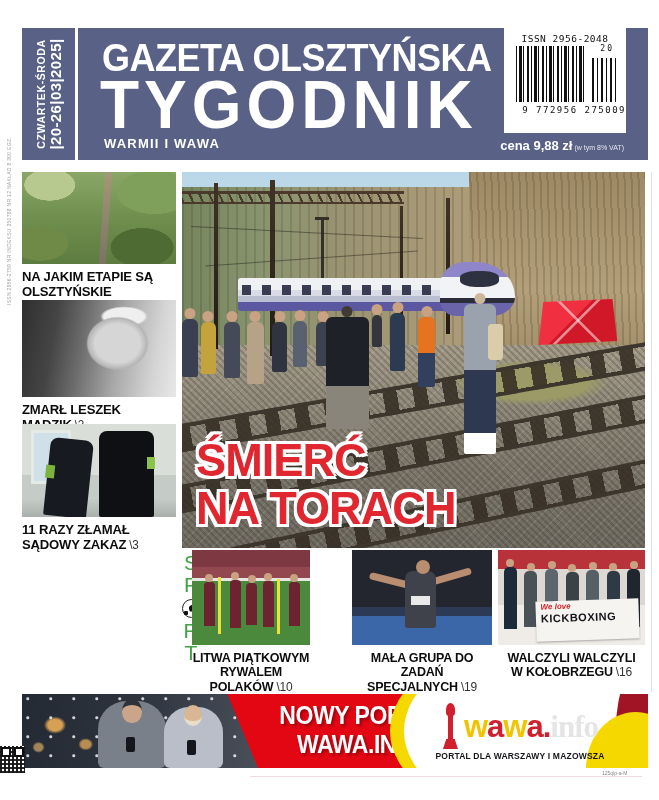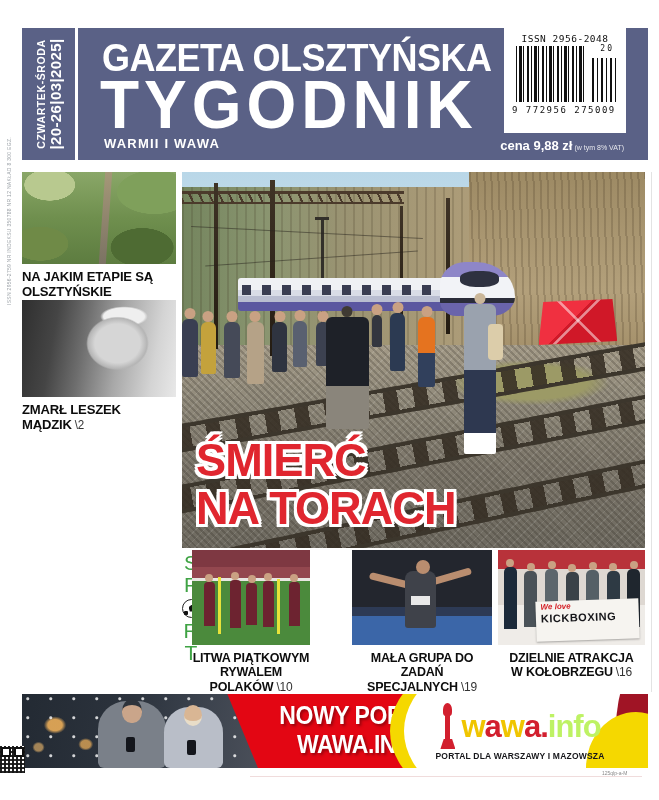--- a/index.html
+++ b/index.html
@@ -23,21 +23,21 @@
   .flag-region{position:absolute;left:26px;bottom:9px;font-size:13px;font-weight:700;color:#fff;letter-spacing:1.2px;}
 
   .barcode-box{position:absolute;right:22px;top:0;width:122px;height:105px;background:#fff;padding-top:5px;}
   .issn{font-family:"DejaVu Sans Mono",monospace;font-size:9.5px;letter-spacing:.5px;color:#111;text-align:center;}
   .bars-row{position:relative;height:58px;margin:2px 8px 0 12px;}
   .bars-main{position:absolute;left:0;top:0;width:70px;height:56px;
      background:repeating-linear-gradient(90deg,#111 0 1px,#fff 1px 3px,#111 3px 6px,#fff 6px 7px,#111 7px 8px,#fff 8px 11px,#111 11px 13px,#fff 13px 15px);}
   .bars-addon{position:absolute;right:2px;bottom:2px;width:24px;height:44px;
      background:repeating-linear-gradient(90deg,#111 0 2px,#fff 2px 5px,#111 5px 6px,#fff 6px 9px);}
   .addon-label{position:absolute;right:4px;top:-2px;font-family:"DejaVu Sans Mono",monospace;font-size:8px;letter-spacing:2px;}
-  .barcode-num{font-family:"DejaVu Sans Mono",monospace;font-size:9px;letter-spacing:1.5px;padding-left:8px;margin-top:1px;}
+  .barcode-num{font-family:"DejaVu Sans Mono",monospace;font-size:9px;letter-spacing:1.5px;padding-left:8px;margin-top:1px;text-align:right;}
   .price-line{position:absolute;right:24px;bottom:7px;color:#fff;font-size:13px;font-weight:700;white-space:nowrap;}
   .price-vat{font-size:7px;font-weight:400;opacity:.85;margin-left:2px;}
   .edge-note{position:absolute;left:6px;top:305px;transform:rotate(-90deg);transform-origin:left top;
      font-size:5px;color:#9aa0a6;white-space:nowrap;letter-spacing:.3px;}
 
   
   .side-item{position:absolute;left:22px;width:154px;cursor:pointer;}
   .art{position:relative;width:154px;overflow:hidden;}
   .hl{margin-top:5px;font-size:13.5px;font-weight:700;line-height:1.12;letter-spacing:-.2px;
       color:#0d0d0d;white-space:pre-line;transform:scaleX(.97);transform-origin:left top;}
@@ -205,21 +205,21 @@
   .logo-white{position:absolute;right:6px;top:-45px;width:238px;height:164px;border-radius:50%;background:#fff;}
   .edge-darkred{position:absolute;right:-30px;top:-34px;width:62px;height:136px;border-radius:50%;background:#a01425;}
   .edge-yellow2{position:absolute;right:-38px;bottom:-56px;width:100px;height:112px;border-radius:50%;background:#f5d800;}
   .logo-inner{position:absolute;right:30px;top:9px;width:196px;text-align:center;}
   .monument{display:inline-block;vertical-align:middle;position:relative;width:17px;height:46px;margin-right:5px;}
   .mn-top{position:absolute;left:4px;top:0;width:9px;height:13px;background:#d21f2e;border-radius:50% 50% 30% 30%;}
   .monument::before{content:'';position:absolute;left:6px;top:12px;width:5px;height:24px;background:#d21f2e;}
   .monument::after{content:'';position:absolute;left:1px;bottom:0;width:15px;height:10px;background:#d21f2e;
      clip-path:polygon(22% 0,78% 0,100% 100%,0 100%);}
   .logo-word{display:inline-block;vertical-align:middle;font-size:31px;font-weight:700;letter-spacing:-1px;line-height:1;}
-  .lw{color:#f0c500;} .la{color:#d21f2e;} .ldot{color:#d21f2e;} .linfo{color:#bef264;}
+  .lw{color:#f0c500;} .la{color:#d21f2e;} .ldot{color:#d21f2e;} .linfo{color:#e5e5e5;font-family:Liberation Serif, serif;}
   .logo-tag{font-size:8.5px;font-weight:700;color:#16161a;letter-spacing:.2px;margin-top:2px;}
   .qr{position:absolute;left:0;top:746px;width:25px;height:27px;background:
      repeating-linear-gradient(0deg,rgba(20,20,20,.9) 0 2px,transparent 2px 4px),
      repeating-linear-gradient(90deg,#222 0 2px,#fff 2px 4px);}
   .qr::before{content:'';position:absolute;left:1px;top:1px;width:6px;height:6px;border:2px solid #111;background:#fff;}
   .qr::after{content:'';position:absolute;right:1px;top:1px;width:6px;height:6px;border:2px solid #111;background:#fff;}
   .print-code{position:absolute;left:602px;top:770px;font-size:5px;color:#8a8a8a;}
   .right-rule{position:absolute;left:651px;top:172px;width:1px;height:520px;background:#e3e3e3;}
   .under-line{position:absolute;left:250px;top:776px;width:392px;height:1px;background:#f0dcdc;}
 </style>
@@ -266,20 +266,29 @@
   </div>
 
   <div class="side-item" style="top:300px;" data-interactable="true">
     <div class="art art-portrait" data-interactable="false">
       <i class="hair-blob" data-interactable="false"></i>
       <i class="head-blob" data-interactable="false"></i>
     </div>
     <div class="hl" data-interactable="false"><span data-interactable="false">ZMARŁ LESZEK MĄDZIK</span><span class="ref" data-interactable="false">\2</span></div>
   </div>
 
+  <div class="side-item" style="top:424px;" data-interactable="true">
+    <div class="art art-arrest" data-interactable="false">
+      <i class="win" data-interactable="false"></i>
+      <i class="fig fig-a" data-interactable="false"></i>
+      <i class="fig fig-b" data-interactable="false"></i>
+    </div>
+    <div class="hl" data-interactable="false"><span data-interactable="false">11 RAZY ZŁAMAŁ
+SĄDOWY ZAKAZ</span><span class="ref" data-interactable="false">\3</span></div>
+  </div>
 
 
   <div class="main-photo" data-interactable="true">
     <i class="mp-sky" data-interactable="false"></i>
     <i class="mp-trees" data-interactable="false"></i>
     <i class="mp-trees-right" data-interactable="false"></i>
     <i class="mp-ground" data-interactable="false"></i>
     <i class="mp-grass" data-interactable="false"></i>
     <i class="track track1" data-interactable="false"></i>
     <i class="track track2" data-interactable="false"></i>
@@ -356,21 +365,21 @@
       <i class="kperson" style="left:32%;top:20%;height:58px;background:#5c666c;" data-interactable="false"></i>
       <i class="kperson" style="left:46%;top:23%;height:54px;background:#3a4248;" data-interactable="false"></i>
       <i class="kperson" style="left:60%;top:21%;height:56px;background:#556066;" data-interactable="false"></i>
       <i class="kperson" style="left:74%;top:22%;height:55px;background:#2e3a44;" data-interactable="false"></i>
       <i class="kperson" style="left:88%;top:20%;height:58px;background:#1f262e;" data-interactable="false"></i>
       <div class="kb-banner" data-interactable="false">
         <div class="kb-l1" data-interactable="false">We love</div>
         <div class="kb-l2" data-interactable="false">KICKBOXING</div>
       </div>
     </div>
-    <div class="sc-hl" data-interactable="false"><span data-interactable="false">DZIELNIE ATRAKCJA
+    <div class="sc-hl" data-interactable="false"><span data-interactable="false">WALCZYLI WALCZYLI
 W KOŁOBRZEGU</span><span class="ref" data-interactable="false">\16</span></div>
   </div>
 
   <div class="banner" data-interactable="true">
     <div class="bn-photo" data-interactable="false">
       <i class="bn-man" data-interactable="false"></i>
       <i class="bn-woman" data-interactable="false"></i>
       <i class="bn-phone bn-ph1" data-interactable="false"></i>
       <i class="bn-phone bn-ph2" data-interactable="false"></i>
     </div>

